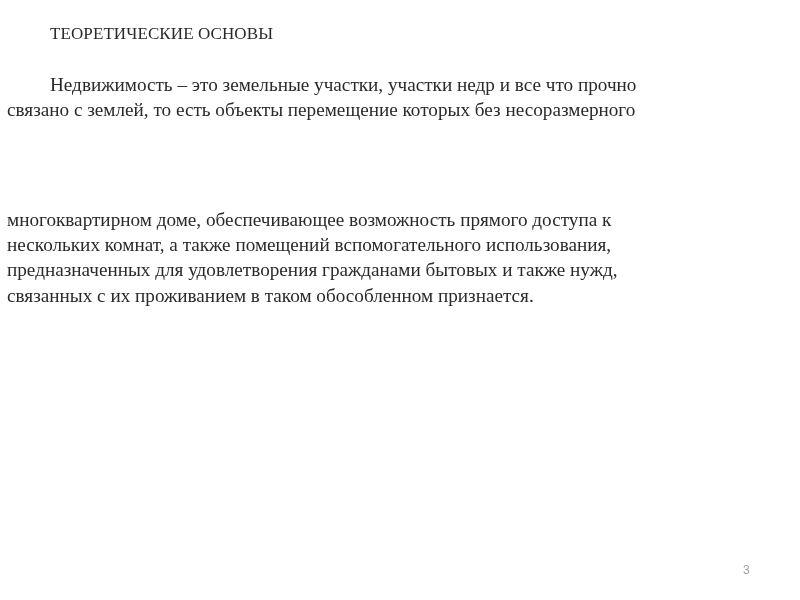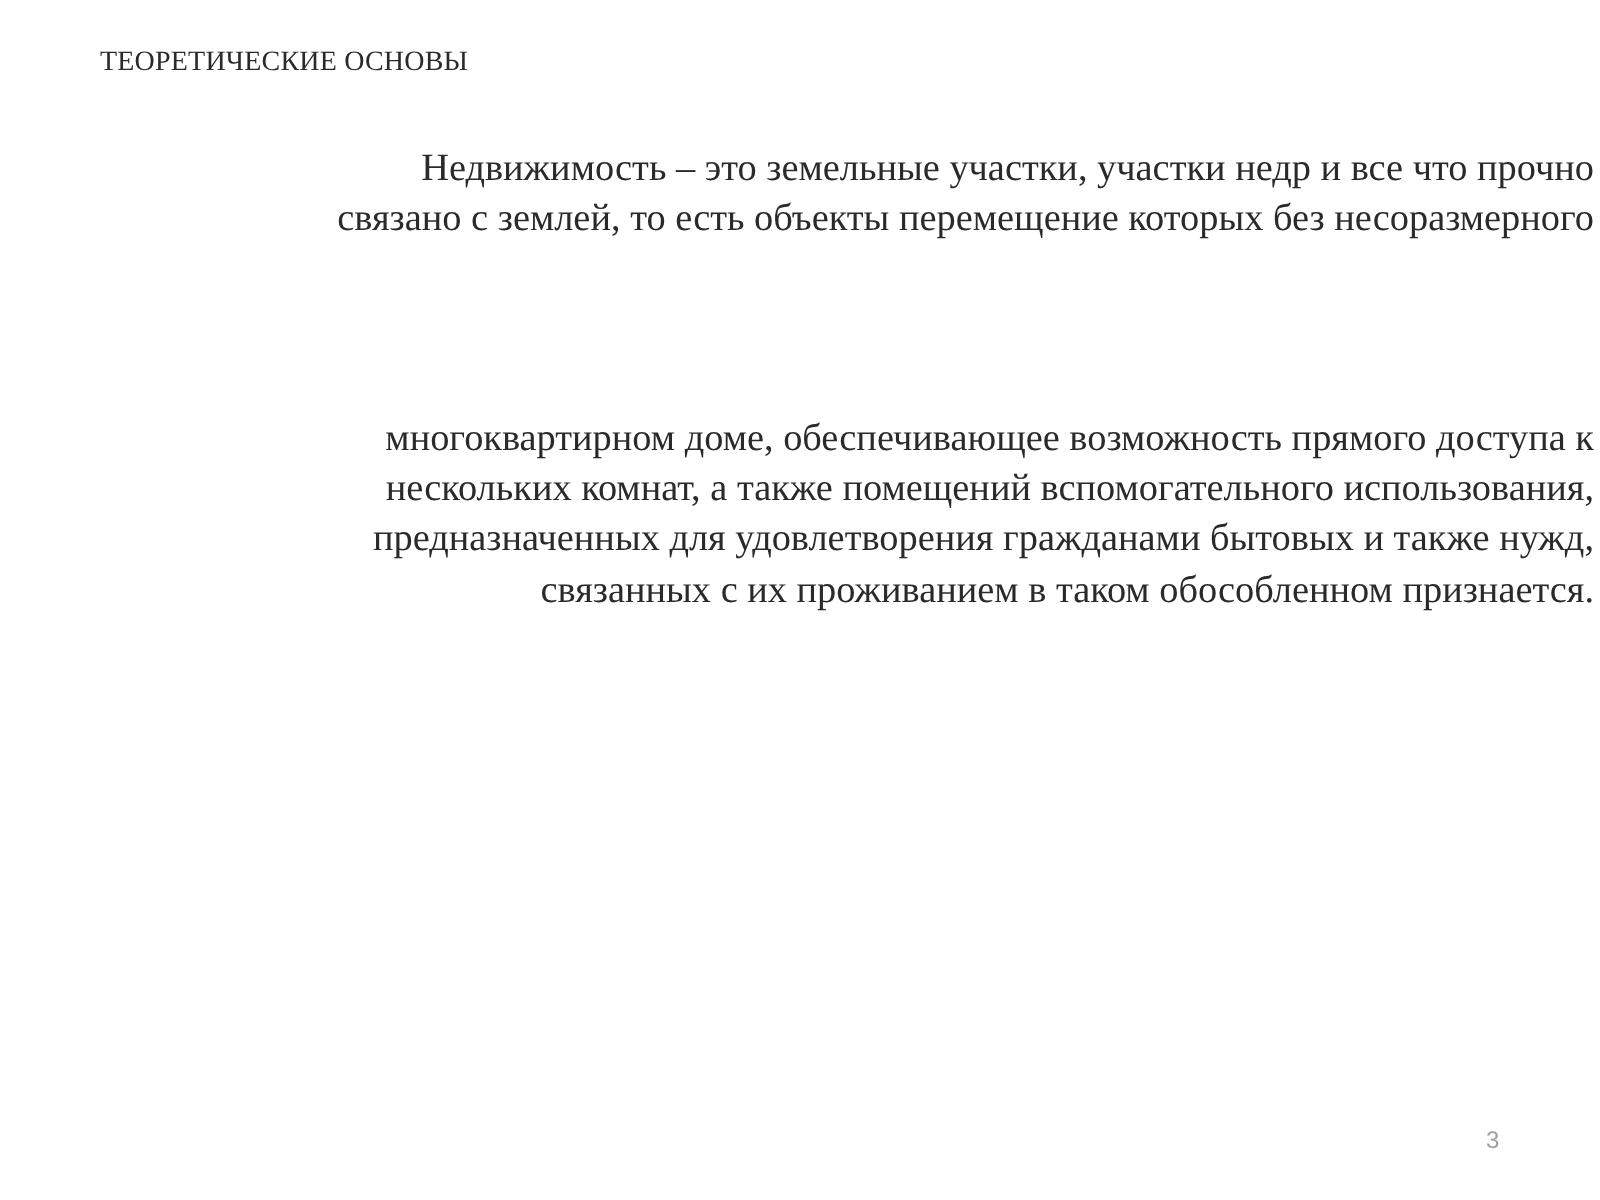--- a/index.html
+++ b/index.html
@@ -4,26 +4,26 @@
   <style>
     html, body { margin: 0; padding: 0; }
     body {
       width: 800px; height: 600px; background: #ffffff;
       position: relative; overflow: hidden;
       font-family: "Liberation Serif", "DejaVu Serif", serif;
       color: #2a2a2a;
     }
     .title {
       position: absolute; left: 50px; top: 24px;
-      font-size: 14px; letter-spacing: 0.1px;
+      font-size: 17px; letter-spacing: 0.1px;
       white-space: nowrap;
     }
     .body-text {
       position: absolute; left: 7px; width: 790px;
-      font-size: 19.2px; line-height: 25.2px; text-align: right;
+      font-size: 19.2px; line-height: 25.2px;
     }
     .line { white-space: nowrap; height: 25.2px; }
     .indent { padding-left: 43px; }
     #p1 { top: 72px; }
     #p2 { top: 207px; }
     .page-num {
       position: absolute; left: 743px; top: 563px;
       font-family: "Liberation Sans", sans-serif;
       font-size: 12px; color: #a0a0a0;
     }

